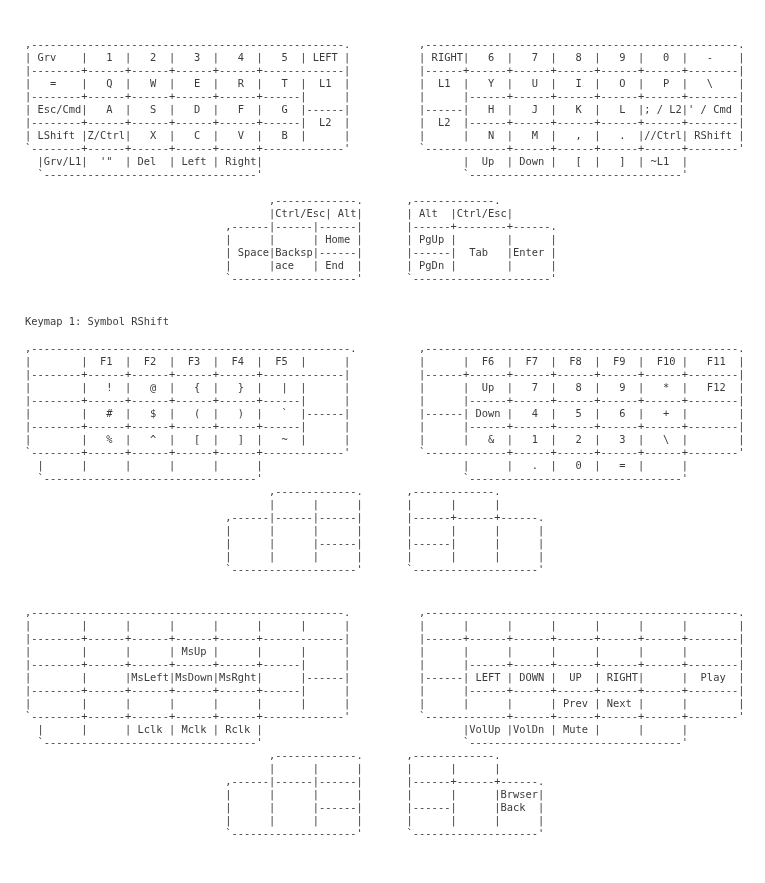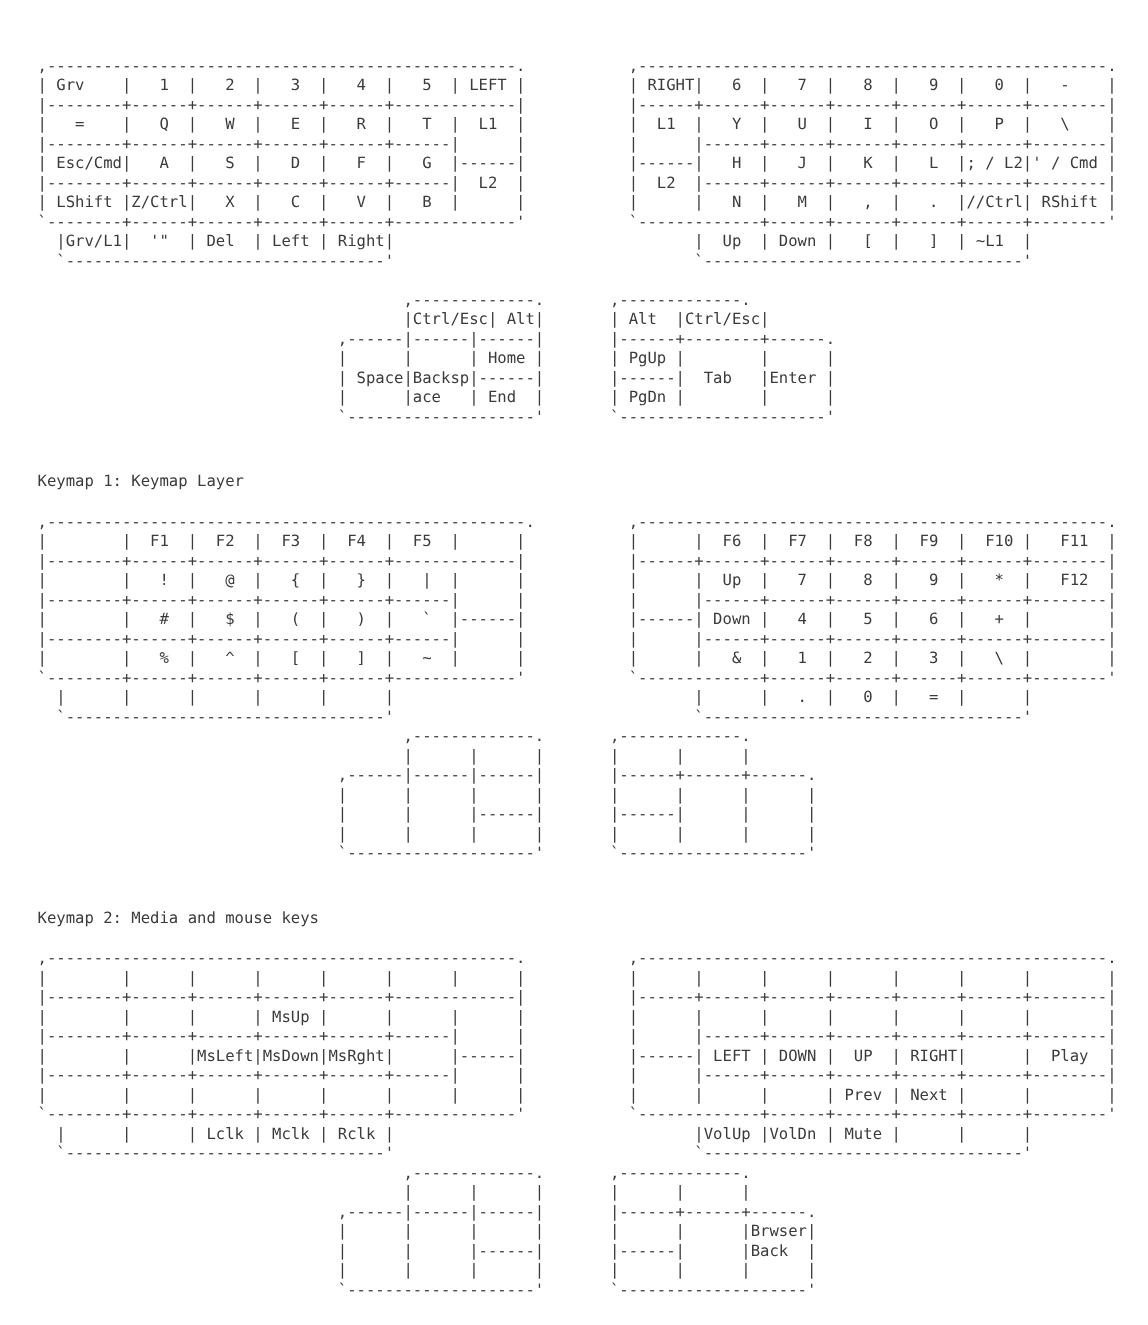--- a/index.html
+++ b/index.html
@@ -57,21 +57,21 @@
                                        ,-------------.       ,-------------.
                                        |Ctrl/Esc| Alt|       | Alt  |Ctrl/Esc|
                                 ,------|------|------|       |------+--------+------.
                                 |      |      | Home |       | PgUp |        |      |
                                 | Space|Backsp|------|       |------|  Tab   |Enter |
                                 |      |ace   | End  |       | PgDn |        |      |
                                 `--------------------'       `----------------------'</pre>
   </section>
 
   <section class="km-section">
-    <div class="km-title">Keymap 1: Keymap Layer</div>
+    <div class="km-title">Keymap 1: Symbol RShift</div>
     <pre class="km-art">,---------------------------------------------------.          ,--------------------------------------------------.
 |        |  F1  |  F2  |  F3  |  F4  |  F5  |      |           |      |  F6  |  F7  |  F8  |  F9  |  F10 |   F11  |
 |--------+------+------+------+------+-------------|           |------+------+------+------+------+------+--------|
 |        |   !  |   @  |   {  |   }  |   |  |      |           |      |  Up  |   7  |   8  |   9  |   *  |   F12  |
 |--------+------+------+------+------+------|      |           |      |------+------+------+------+------+--------|
 |        |   #  |   $  |   (  |   )  |   `  |------|           |------| Down |   4  |   5  |   6  |   +  |        |
 |--------+------+------+------+------+------|      |           |      |------+------+------+------+------+--------|
 |        |   %  |   ^  |   [  |   ]  |   ~  |      |           |      |   &amp;  |   1  |   2  |   3  |   \  |        |
 `--------+------+------+------+------+-------------'           `-------------+------+------+------+------+--------'
   |      |      |      |      |      |                                |      |   .  |   0  |   =  |      |
@@ -79,21 +79,20 @@
                                        ,-------------.       ,-------------.
                                        |      |      |       |      |      |
                                 ,------|------|------|       |------+------+------.
                                 |      |      |      |       |      |      |      |
                                 |      |      |------|       |------|      |      |
                                 |      |      |      |       |      |      |      |
                                 `--------------------'       `--------------------'</pre>
   </section>
 
   <section class="km-section">
-    <div class="km-title">Keymap 2: Media and mouse keys</div>
     <pre class="km-art">,--------------------------------------------------.           ,--------------------------------------------------.
 |        |      |      |      |      |      |      |           |      |      |      |      |      |      |        |
 |--------+------+------+------+------+-------------|           |------+------+------+------+------+------+--------|
 |        |      |      | MsUp |      |      |      |           |      |      |      |      |      |      |        |
 |--------+------+------+------+------+------|      |           |      |------+------+------+------+------+--------|
 |        |      |MsLeft|MsDown|MsRght|      |------|           |------| LEFT | DOWN |  UP  | RIGHT|      |  Play  |
 |--------+------+------+------+------+------|      |           |      |------+------+------+------+------+--------|
 |        |      |      |      |      |      |      |           |      |      |      | Prev | Next |      |        |
 `--------+------+------+------+------+-------------'           `-------------+------+------+------+------+--------'
   |      |      | Lclk | Mclk | Rclk |                                |VolUp |VolDn | Mute |      |      |

